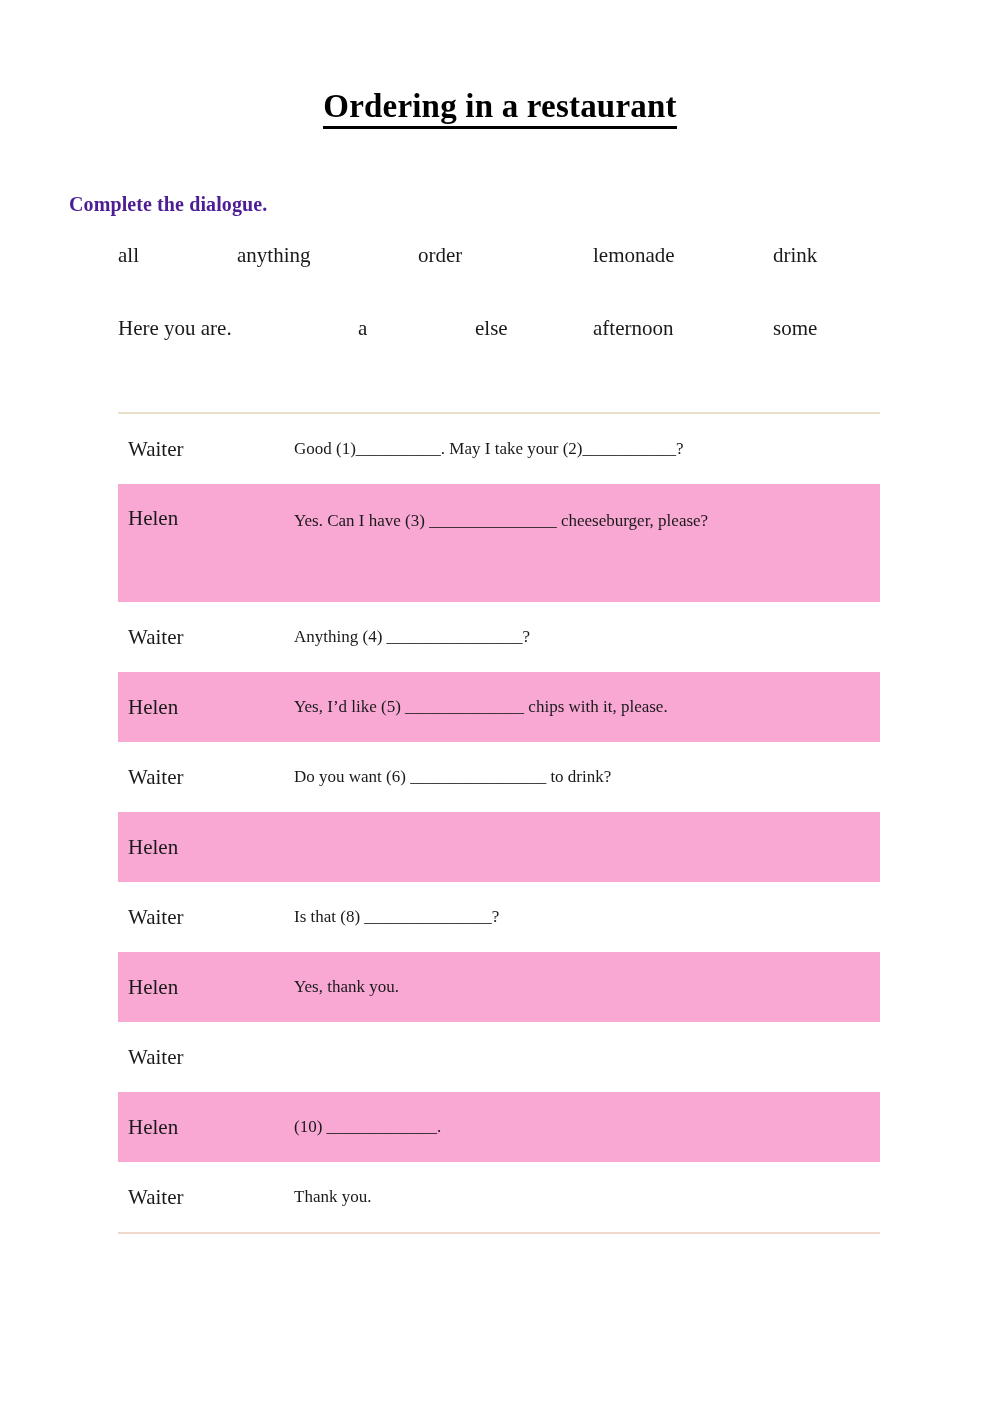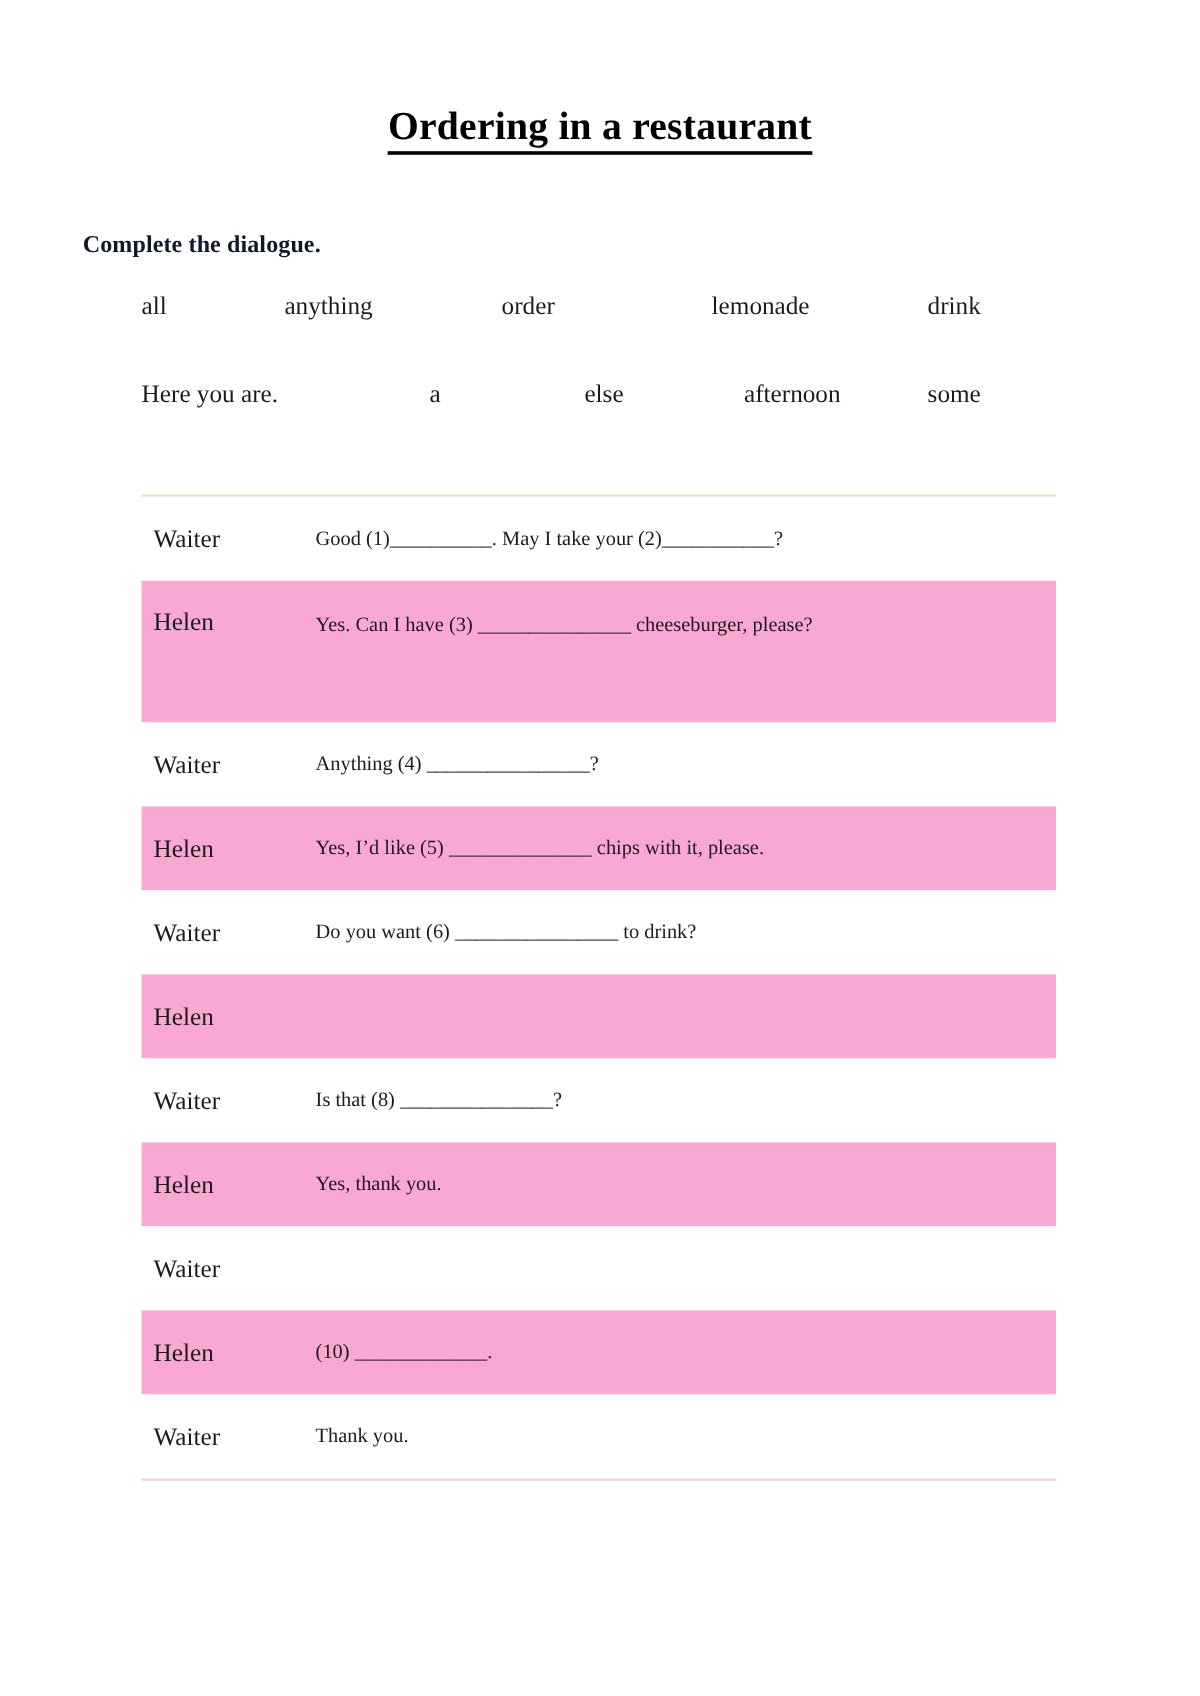--- a/index.html
+++ b/index.html
@@ -45,21 +45,21 @@
     line-height: 1.1;
   }
 
   
   .instruction {
     position: absolute;
     top: 193px;
     left: 69px;
     font-size: 20px;
     font-weight: bold;
-    color: #0f172a;
+    color: #4c1d95;
     letter-spacing: 0.1px;
   }
 
   
   .wordbank {
     position: absolute;
     left: 118px;
     top: 243px;
     width: 790px;
     text-decoration: underline;
@@ -78,39 +78,40 @@
 
   
   .wb-r1 .w0 { left: 0px; }
   .wb-r1 .w1 { left: 119px; }
   .wb-r1 .w2 { left: 300px; }
   .wb-r1 .w3 { left: 475px; }
   .wb-r1 .w4 { left: 655px; }
   
   .wb-r2 .w0 { left: 0px; }
   .wb-r2 .w1 { left: 240px; }
-  .wb-r2 .w2 { left: 357px; margin-left: 12px; }
-  .wb-r2 .w3 { left: 475px; margin-left: 27px; }
+  .wb-r2 .w2 { left: 357px; }
+  .wb-r2 .w3 { left: 475px; }
   .wb-r2 .w4 { left: 655px; }
 
   
   .dialogue {
     position: absolute;
     left: 118px;
     top: 412px;
     width: 762px;
     border-top: 2px solid #e8e0c8;
     border-bottom: 2px solid #f0d8cc;
     box-sizing: content-box;
   }
   .d-row {
     display: flex;
     align-items: center;
     min-height: 70px;
     background: #ffffff;
+    gap: 31px;
   }
   .d-row.hl {
     background: #f9a8d4;
   }
   .d-row.tall {
     min-height: 118px;
     align-items: flex-start;
     padding-top: 22px;
     padding-bottom: 22px;
     box-sizing: border-box;

